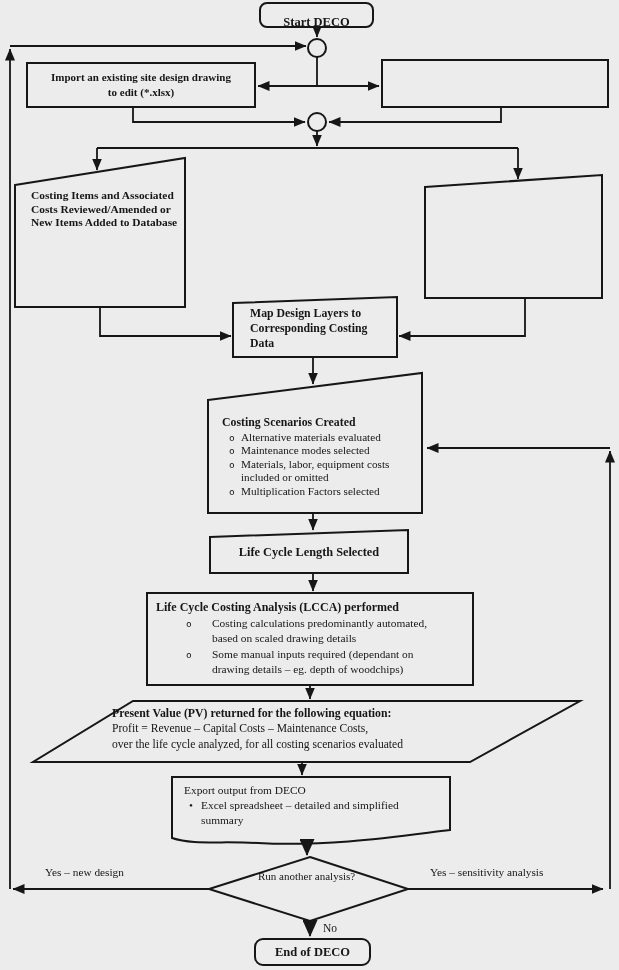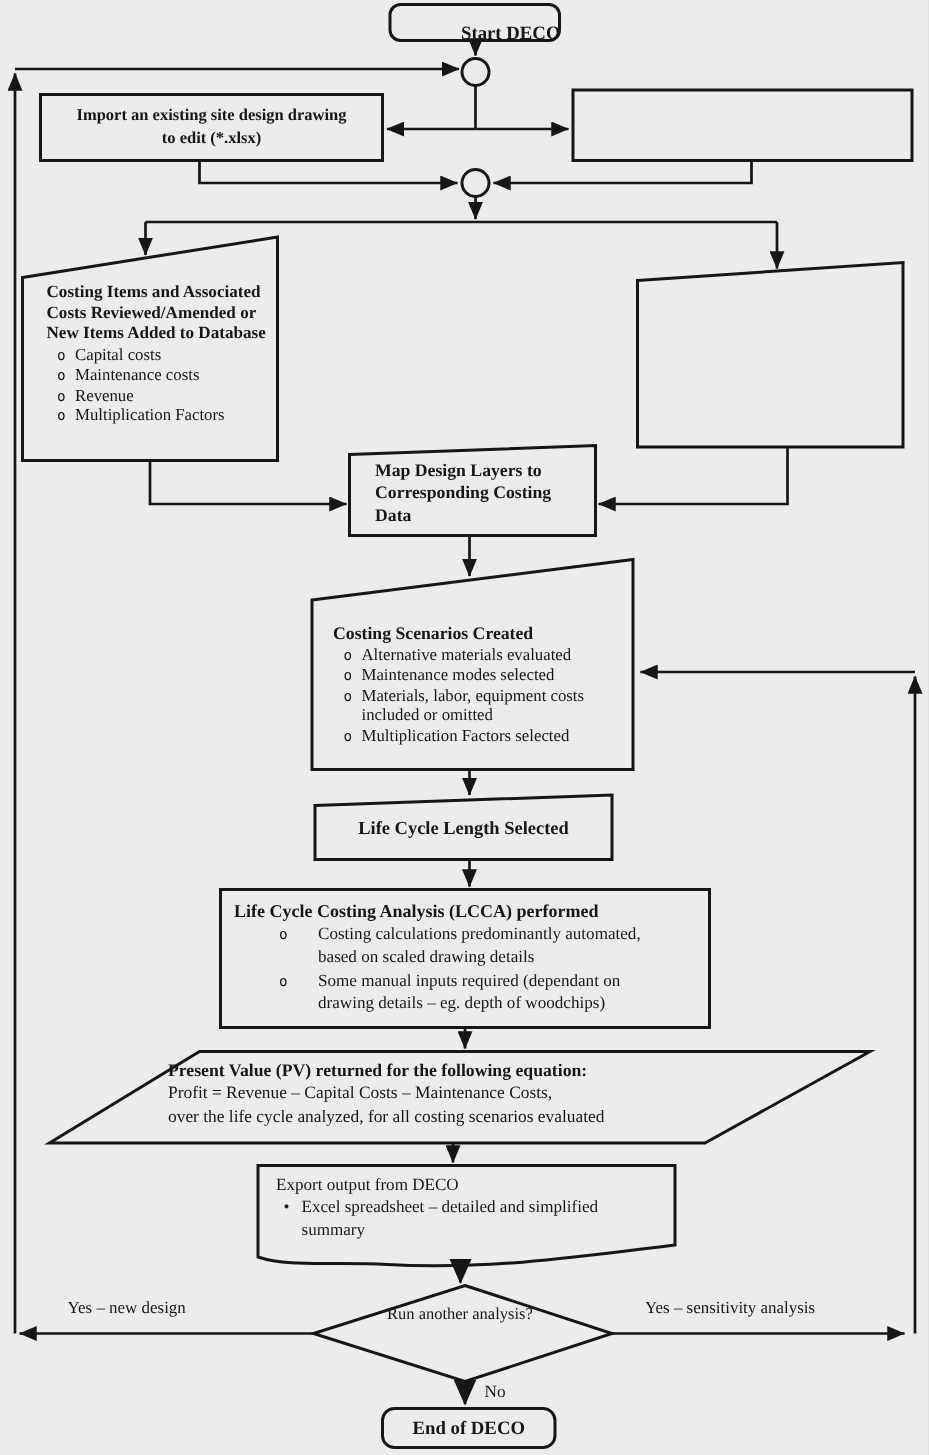--- a/index.html
+++ b/index.html
@@ -96,38 +96,32 @@
       <path d="M313,573 L313,591" marker-end="url(#ah)"></path>
       <path d="M310,685 L310,699" marker-end="url(#ah)"></path>
       <path d="M302,762 L302,775" marker-end="url(#ah)"></path>
       <path d="M307,842 L307,855" marker-end="url(#ahBig)"></path>
       <path d="M310,921 L310,936" marker-end="url(#ahBig)"></path>
 
       <path d="M209,889 L13,889" marker-end="url(#ah)"></path>
     </g>
   </svg>
 
-  <div class="node ctr b" style="left:260px;top:3px;width:113px;height:38px;font-size:12.5px;margin-left:24px;">Start DECO</div>
+  <div class="node ctr b" style="left:260px;top:3px;width:113px;height:38px;font-size:12.5px;">Start DECO</div>
 
   <div class="node ctr b" style="left:29px;top:63px;width:224px;height:44px;font-size:11px;line-height:15px;">
     <div>
       <span class="line">Import an existing site design drawing</span>
       <span class="line">to edit (*.xlsx)</span>
     </div>
   </div>
 
 
   <div class="node" style="left:31px;top:189px;width:152px;font-size:11.2px;line-height:13.5px;">
     <div class="b" style="font-size:11.4px;">Costing Items and Associated Costs Reviewed/Amended or New Items Added to Database</div>
-    <ul class="o-list">
-      <li>Capital costs</li>
-      <li>Maintenance costs</li>
-      <li>Revenue</li>
-      <li>Multiplication Factors</li>
-    </ul>
   </div>
 
 
   <div class="node b" style="left:250px;top:306px;width:140px;font-size:11.8px;line-height:15px;">Map Design Layers to Corresponding Costing Data</div>
 
   <div class="node" style="left:222px;top:416px;width:178px;font-size:11.2px;line-height:13.6px;">
     <div class="b" style="font-size:11.8px;">Costing Scenarios Created</div>
     <ul class="o-list">
       <li>Alternative materials evaluated</li>
       <li>Maintenance modes selected</li>

